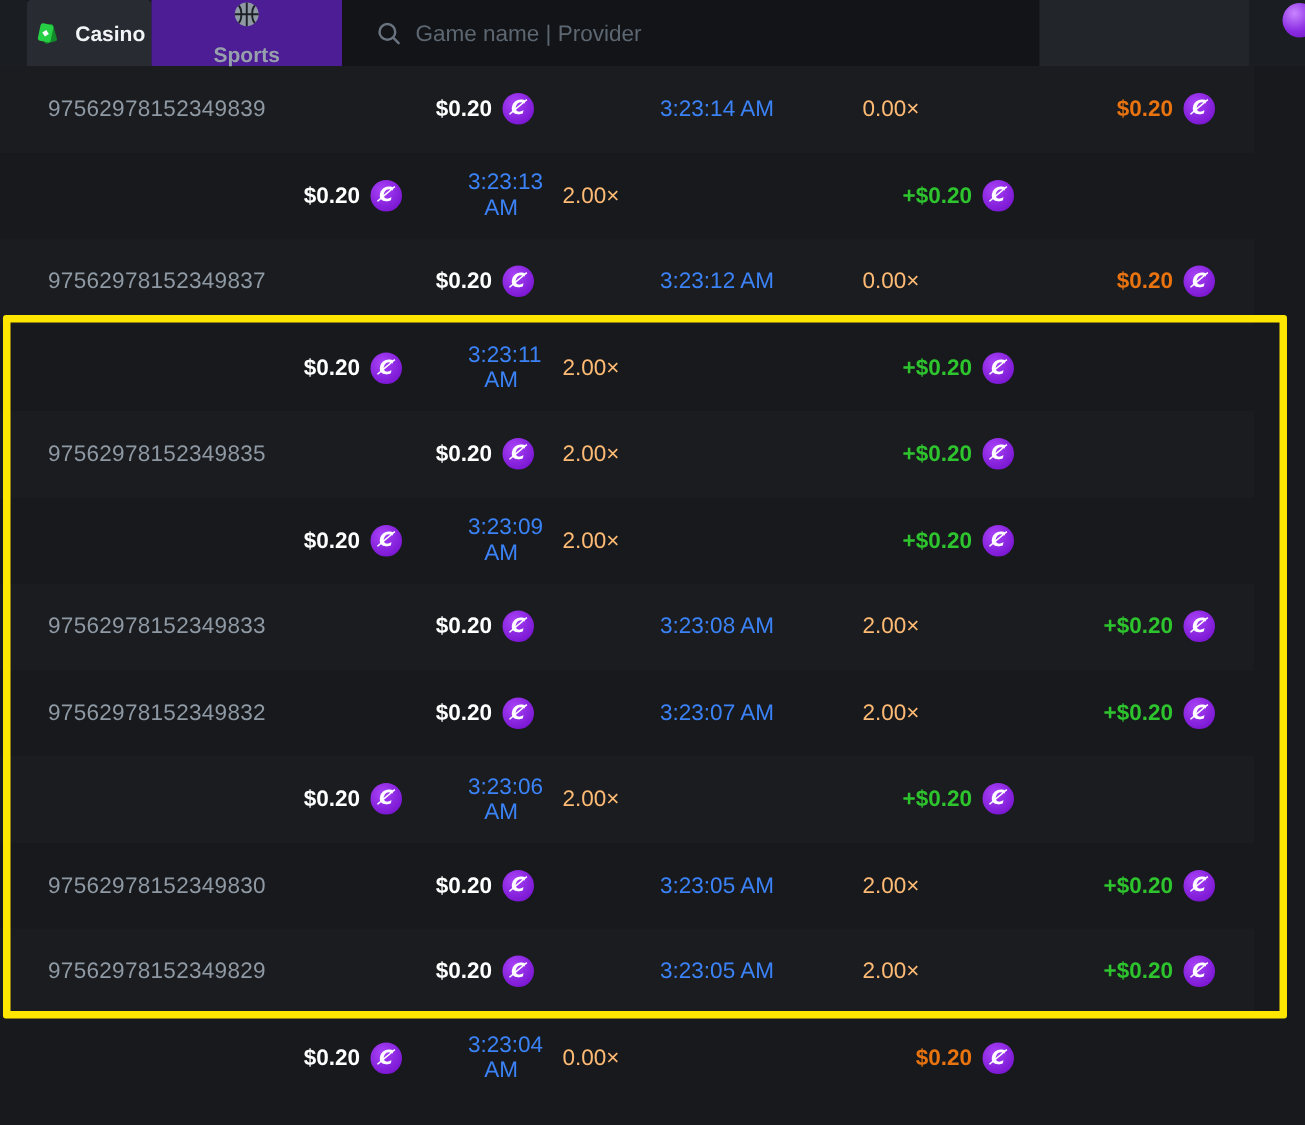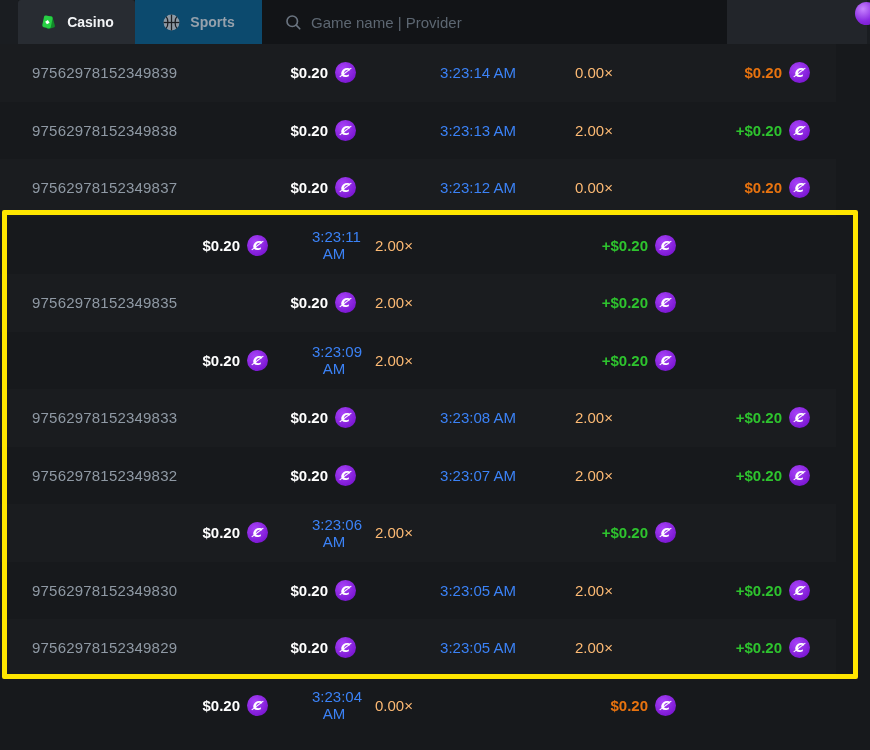--- a/index.html
+++ b/index.html
@@ -10,22 +10,22 @@
   body{
     width:870px; height:750px; overflow:hidden;
     background:#17191c;
     font-family:"Liberation Sans","DejaVu Sans",sans-serif;
   }
 
   
   .nav{ display:flex; height:44px; width:870px; }
   .nav-pad-left{ width:18px; background:#1a1d21; }
   .tab{ display:flex; align-items:center; justify-content:center; gap:9px; cursor:pointer; }
-  .tab-casino{ width:117px; background:#282c32; color:#f2f4f6; font-weight:700; font-size:14px; border-radius:3px 3px 0 0; }
-  .tab-sports{ width:127px; background:#0c4a6e; color:#96a1ac; font-weight:600; font-size:14px; }
+  .tab-casino{ width:83px; background:#282c32; color:#f2f4f6; font-weight:700; font-size:14px; border-radius:3px 3px 0 0; }
+  .tab-sports{ width:127px; background:#4c1d95; color:#96a1ac; font-weight:600; font-size:14px;flex-direction:column; }
   .searchbar{ width:465px; background:#121417; display:flex; align-items:center; gap:7px; padding-left:22px; }
   .searchbar input{
     background:transparent; border:none; outline:none;
     color:#c7ced6; font-size:15px; width:360px; font-family:inherit;
   }
   .searchbar input::placeholder{ color:#5d6772; }
   .wallet-panel{ width:140px; background:#22252a; }
   .nav-end{ flex:1; background:#1a1d21; position:relative; overflow:visible; }
   .balance-coin{
     position:absolute; top:2px; right:-8px; width:23px; height:23px; border-radius:50%;
@@ -130,21 +130,20 @@
     </span>
     <span class="cell-time">3:23:14 AM</span>
     <span class="cell-mult">0.00×</span>
     <span class="cell-payout">
       <span class="pay-text">$0.20</span>
       <span class="coin coin-sym">Ȼ</span>
     </span>
   </div>
 
   <div class="row win">
-    <span class="cell-id">97562978152349838</span>
     <span class="cell-amount">
       <span class="amt-text">$0.20</span>
       <span class="coin coin-sym">Ȼ</span>
     </span>
     <span class="cell-time">3:23:13 AM</span>
     <span class="cell-mult">2.00×</span>
     <span class="cell-payout">
       <span class="pay-text">+$0.20</span>
       <span class="coin coin-sym">Ȼ</span>
     </span>

